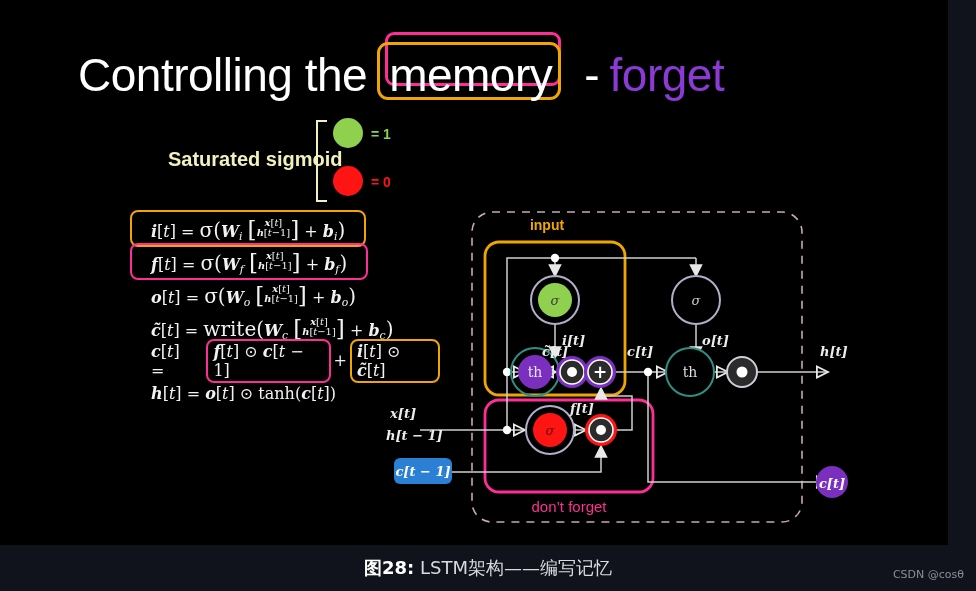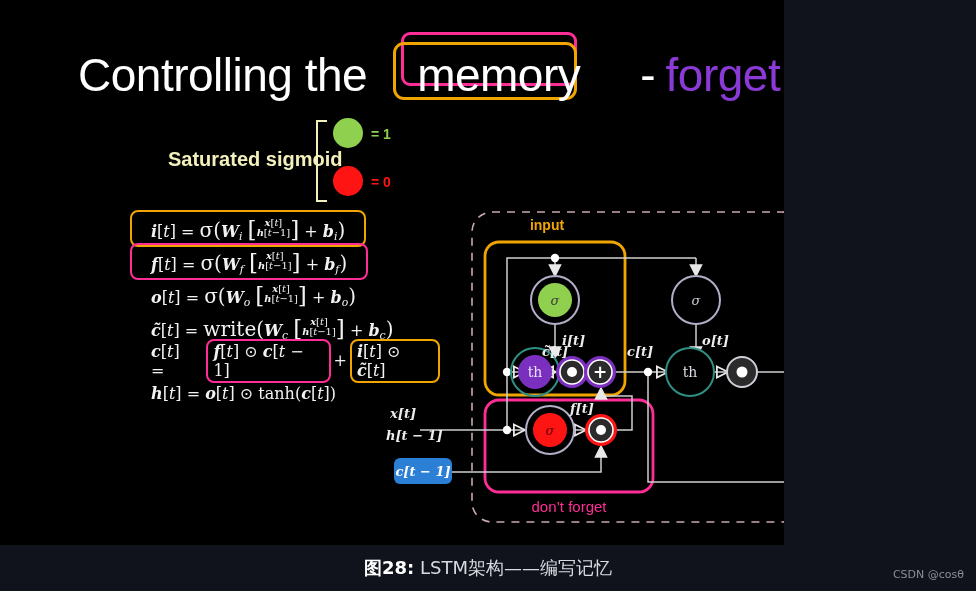--- a/index.html
+++ b/index.html
@@ -1,28 +1,28 @@
 <!DOCTYPE html>
 <html><head>
 <meta charset="utf-8">
 <style>
   html,body{margin:0;padding:0;background:#10131c;}
   body{width:976px;height:591px;font-family:"Liberation Sans",sans-serif;overflow:hidden;}
 
   #root{position:relative;width:976px;height:591px;background:#10131c;}
 
   
-  .slide{position:absolute;left:0;top:0;width:784px;height:545px;background:#000;overflow:hidden;text-decoration:underline;}
+  .slide{position:absolute;left:0;top:0;width:948px;height:545px;background:#000;overflow:hidden;text-decoration:underline;}
 
   
   .title-row{position:absolute;left:78px;top:48px;height:62px;display:flex;align-items:baseline;}
   .t-word{font-size:46px;color:#ffffff;font-family:"Liberation Sans",sans-serif;letter-spacing:-0.5px;line-height:1;}
   .t-word.purple{color:#8b3ad6;}
   .t-dash{color:#ffffff;font-size:46px;padding:0 10px;}
-  .memory-wrap{position:relative;margin:0 30px;padding:0 20px;}
+  .memory-wrap{position:relative;margin:0 14px;padding:0 8px;}
   .memory-wrap .t-word{position:relative;z-index:3;}
   .box-pink{position:absolute;left:4px;top:-20px;width:170px;height:48px;border:3px solid #ff2d96;border-radius:9px;z-index:1;}
   .box-orange{position:absolute;left:-4px;top:-10px;width:178px;height:52px;border:3px solid #f0a500;border-radius:11px;z-index:2;}
 
   
   .legend{position:absolute;left:168px;top:118px;width:250px;height:82px;}
   .legend-label{position:absolute;left:0;top:30px;font-size:20px;font-weight:bold;color:#f2f0bb;font-family:"Liberation Sans",sans-serif;white-space:nowrap;}
   .brace{position:absolute;left:148px;top:2px;width:9px;height:78px;border:2px solid #f2f0bb;border-right:none;}
   .dot{position:absolute;width:30px;height:30px;border-radius:50%;}
   .dot.green{left:165px;top:0px;background:#8fd14f;}

